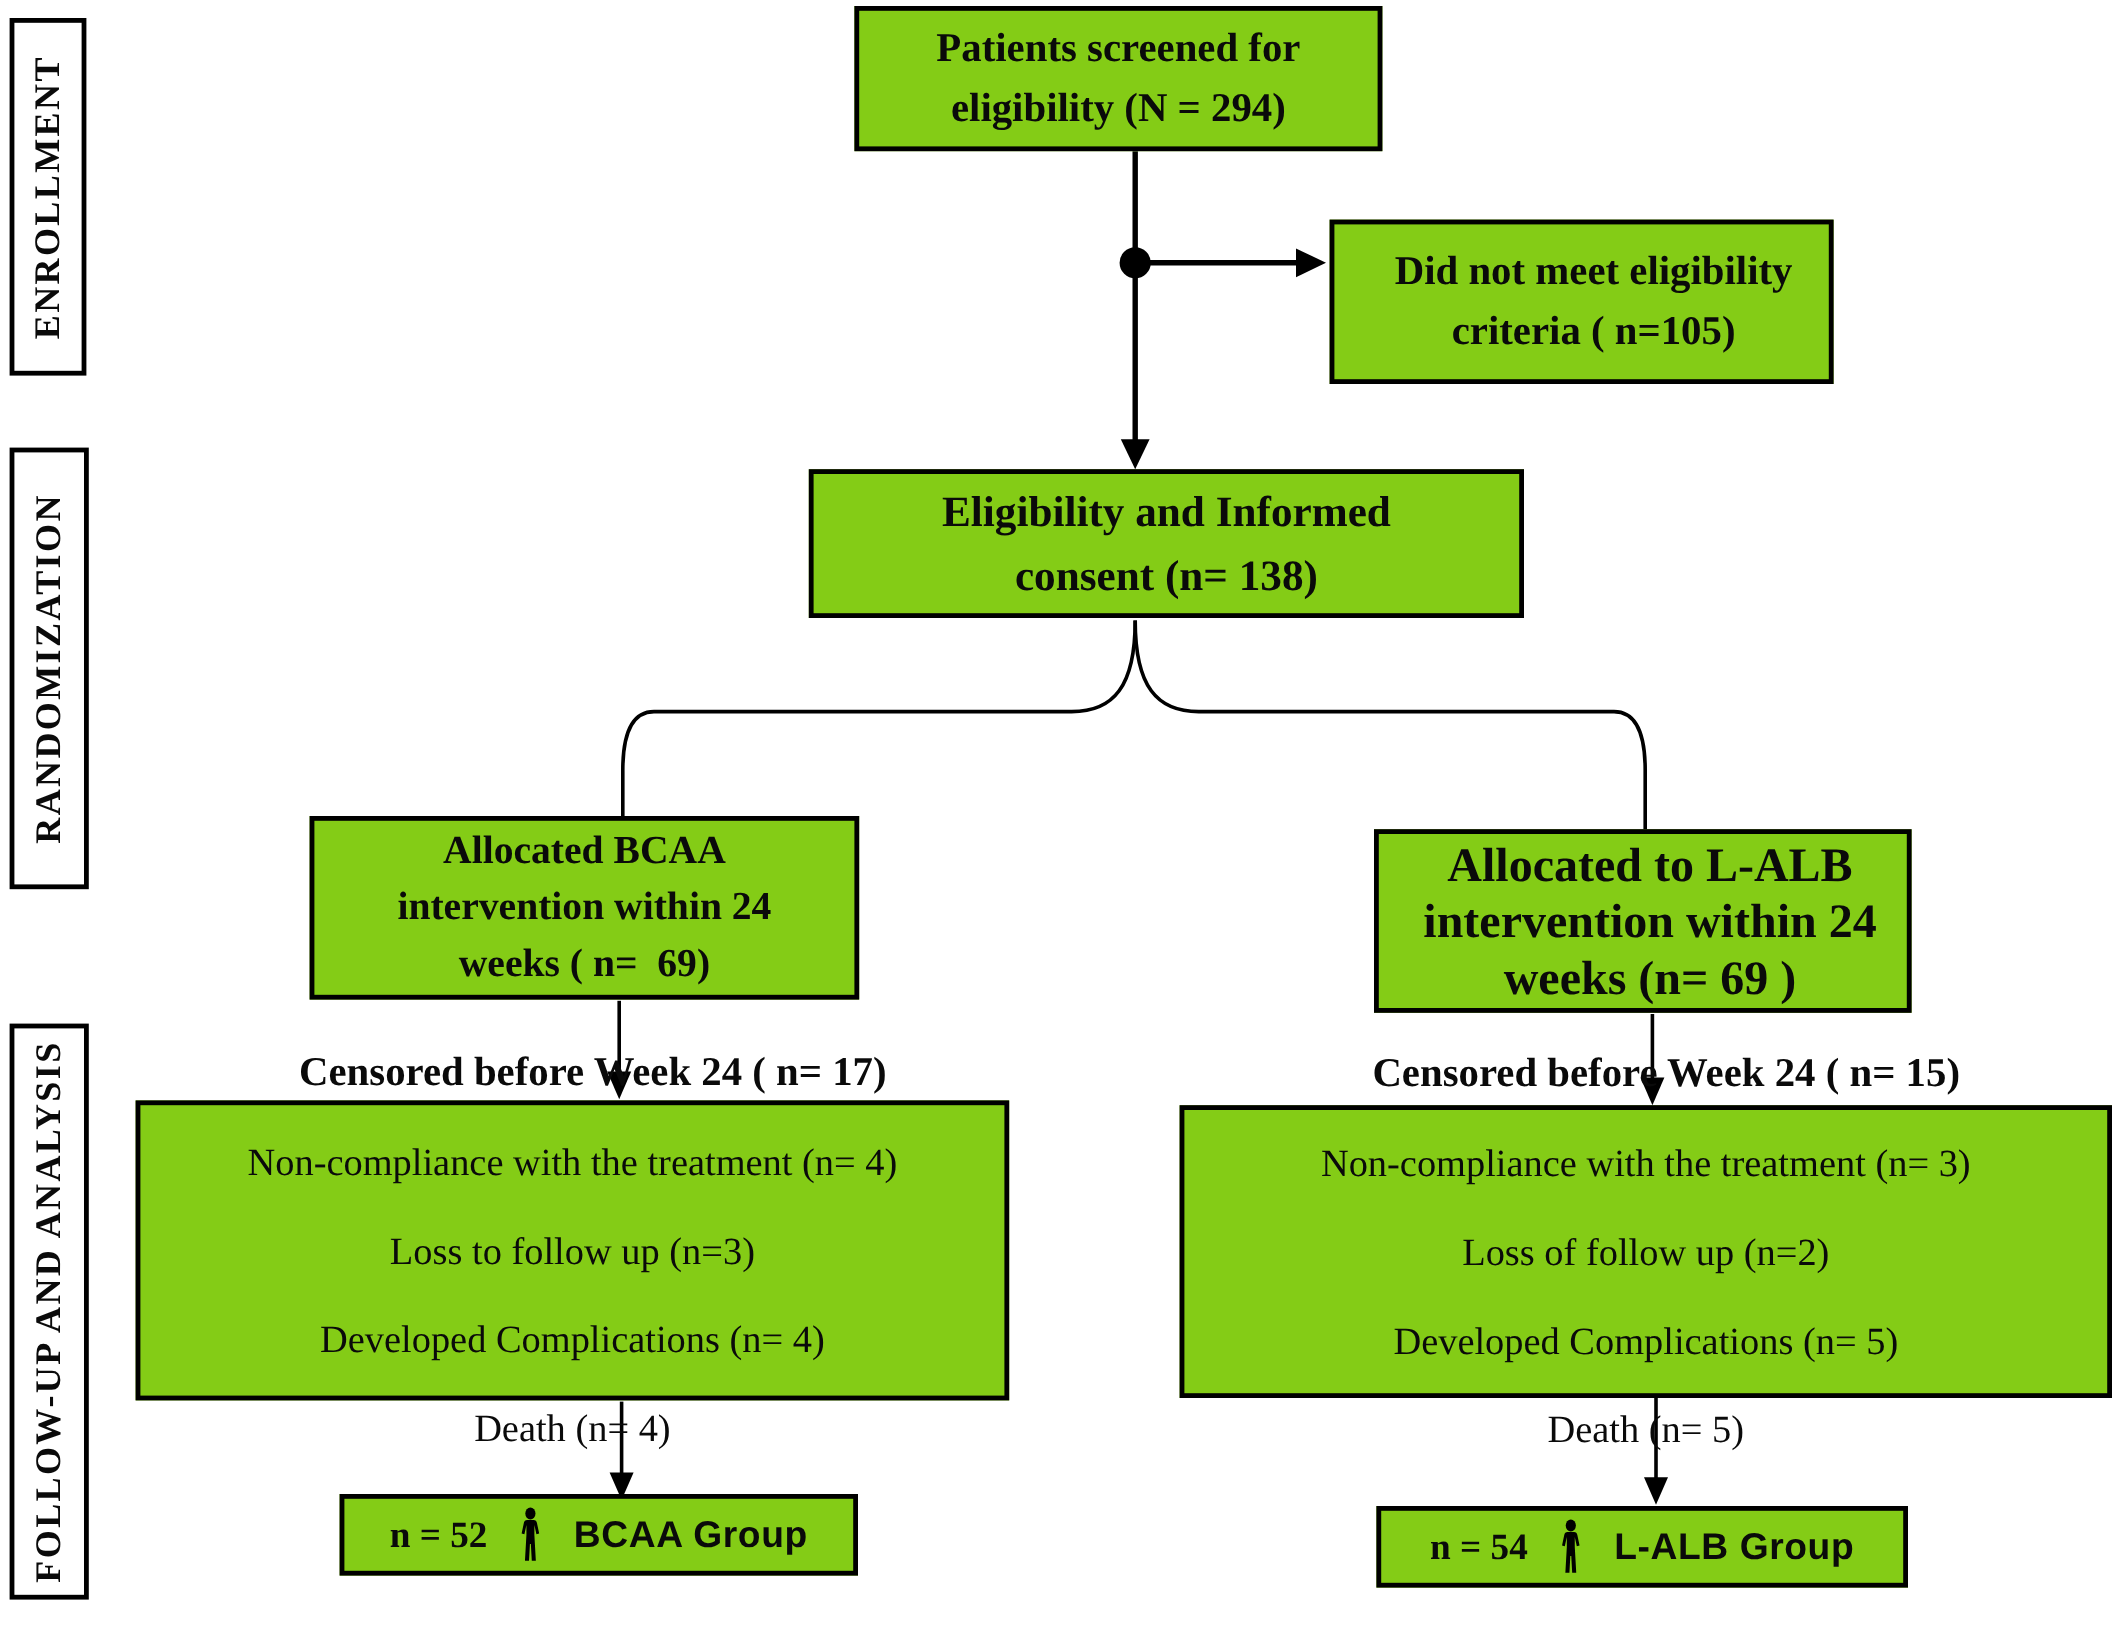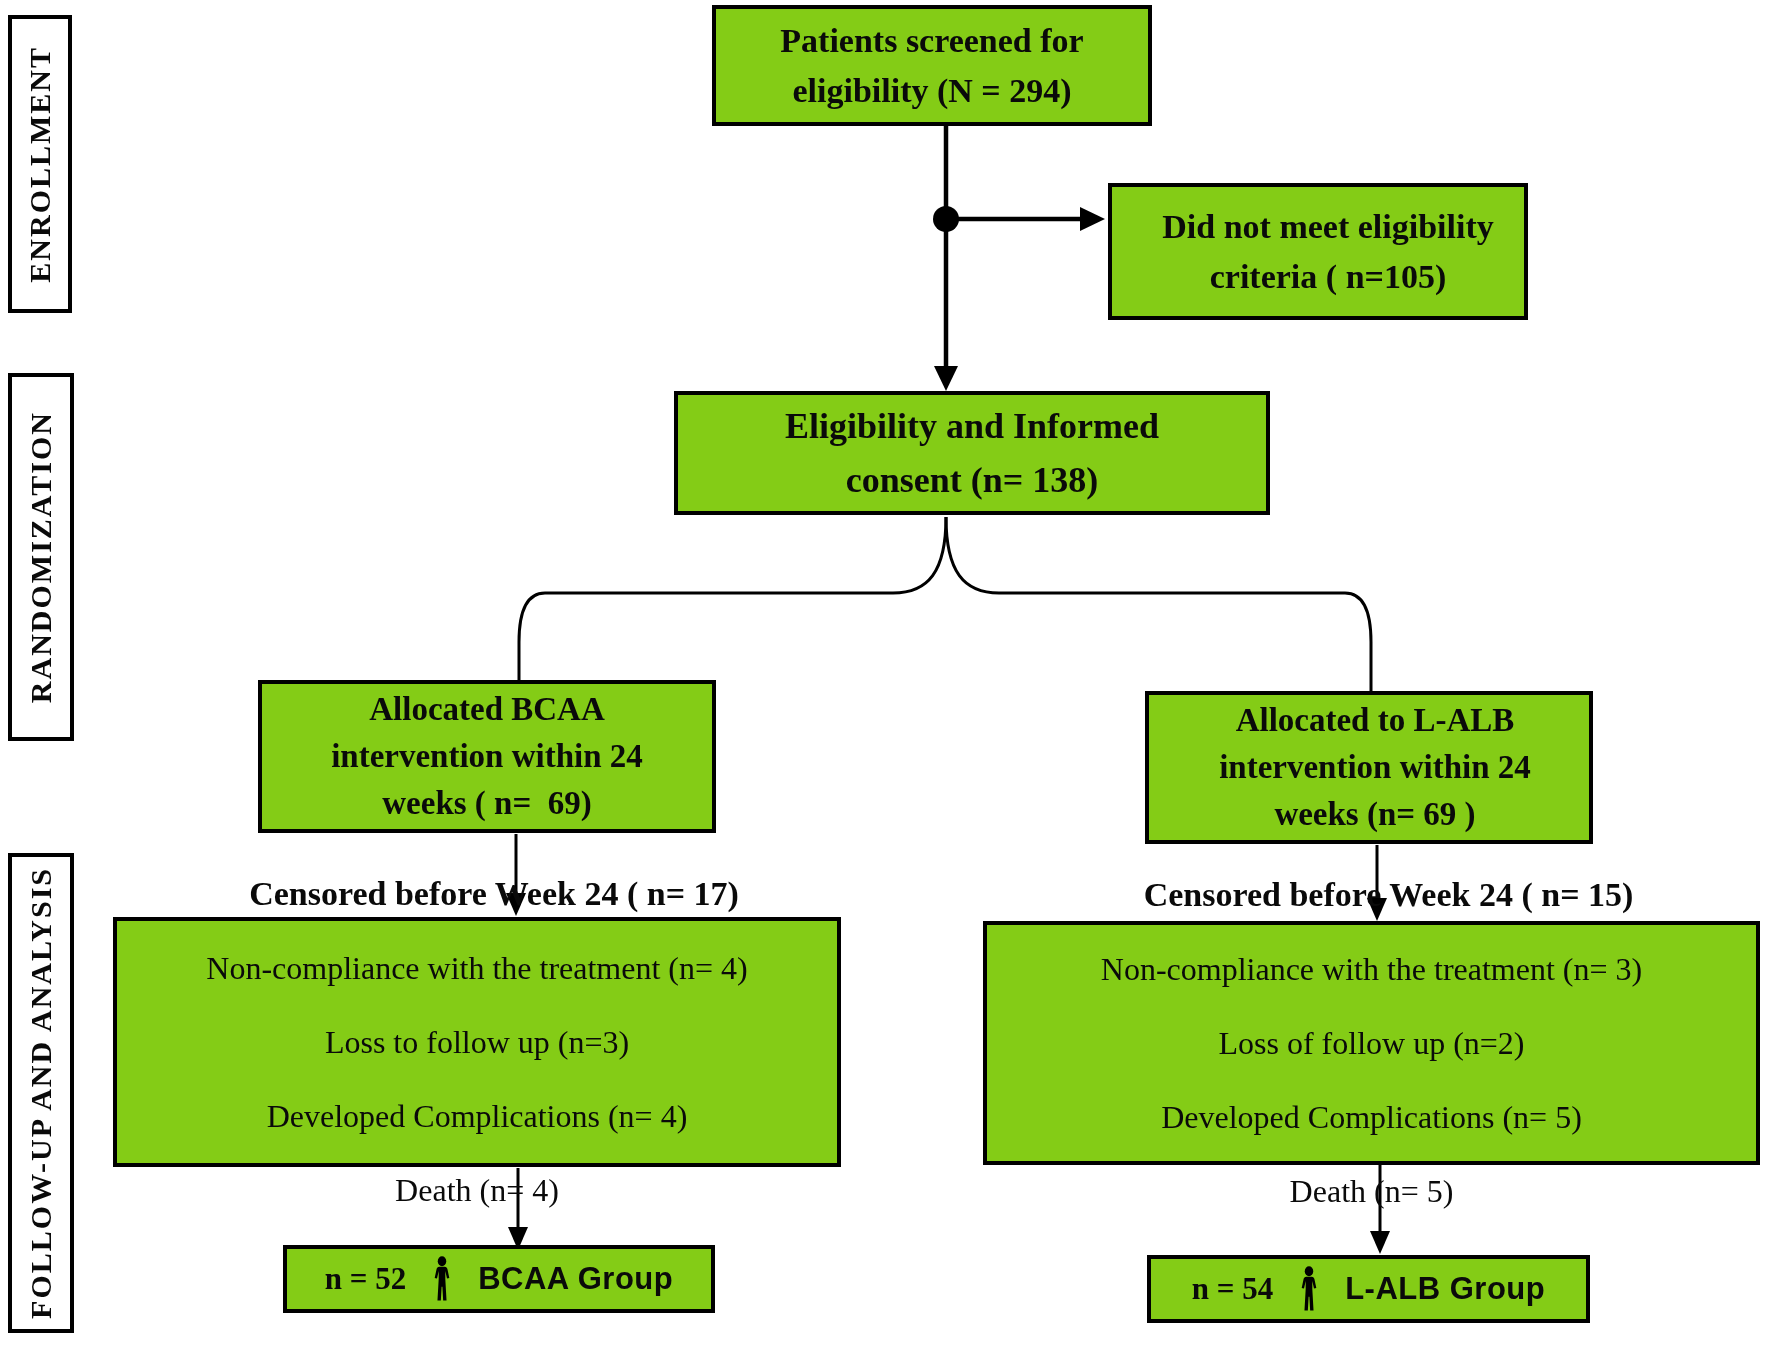--- a/index.html
+++ b/index.html
@@ -32,21 +32,21 @@
     font-weight:bold;
     font-size:30px;
     letter-spacing:2px;
     white-space:nowrap;
   }
   
   #box-screened{left:712px;top:5px;width:440px;height:121px;font-size:34px;line-height:50px;}
   #box-not-eligible{left:1108px;top:168px;width:420px;height:137px;font-size:34px;line-height:50px;text-align:center;padding-left:20px;margin-top:15px;}
   #box-consent{left:674px;top:391px;width:596px;height:124px;font-size:36px;line-height:54px;}
   #box-alloc-bcaa{left:258px;top:680px;width:458px;height:153px;font-size:33px;line-height:47px;}
-  #box-alloc-lalb{left:1145px;top:691px;width:448px;height:153px;font-size:33px;line-height:47px;padding-left:12px;}
+  #box-alloc-lalb{left:1145px;top:691px;width:448px;height:153px;font-size:40px;line-height:47px;padding-left:12px;}
   #box-censored-bcaa{left:113px;top:917px;width:728px;height:250px;font-size:32px;line-height:46px;}
   #box-censored-lalb{left:983px;top:921px;width:777px;height:244px;font-size:32px;line-height:46px;}
   .censored-title{font-weight:bold;font-size:34px;white-space:pre-wrap;padding-left:34px;}
   .censored-item{font-weight:normal;white-space:pre-wrap;margin-top:28px;}
   .group-box{
     flex-direction:row;align-items:center;justify-content:center;gap:26px;
     font-size:31px;font-weight:bold;
   }
   #box-group-bcaa{left:283px;top:1245px;width:432px;height:68px;}
   #box-group-lalb{left:1147px;top:1255px;width:443px;height:68px;}

